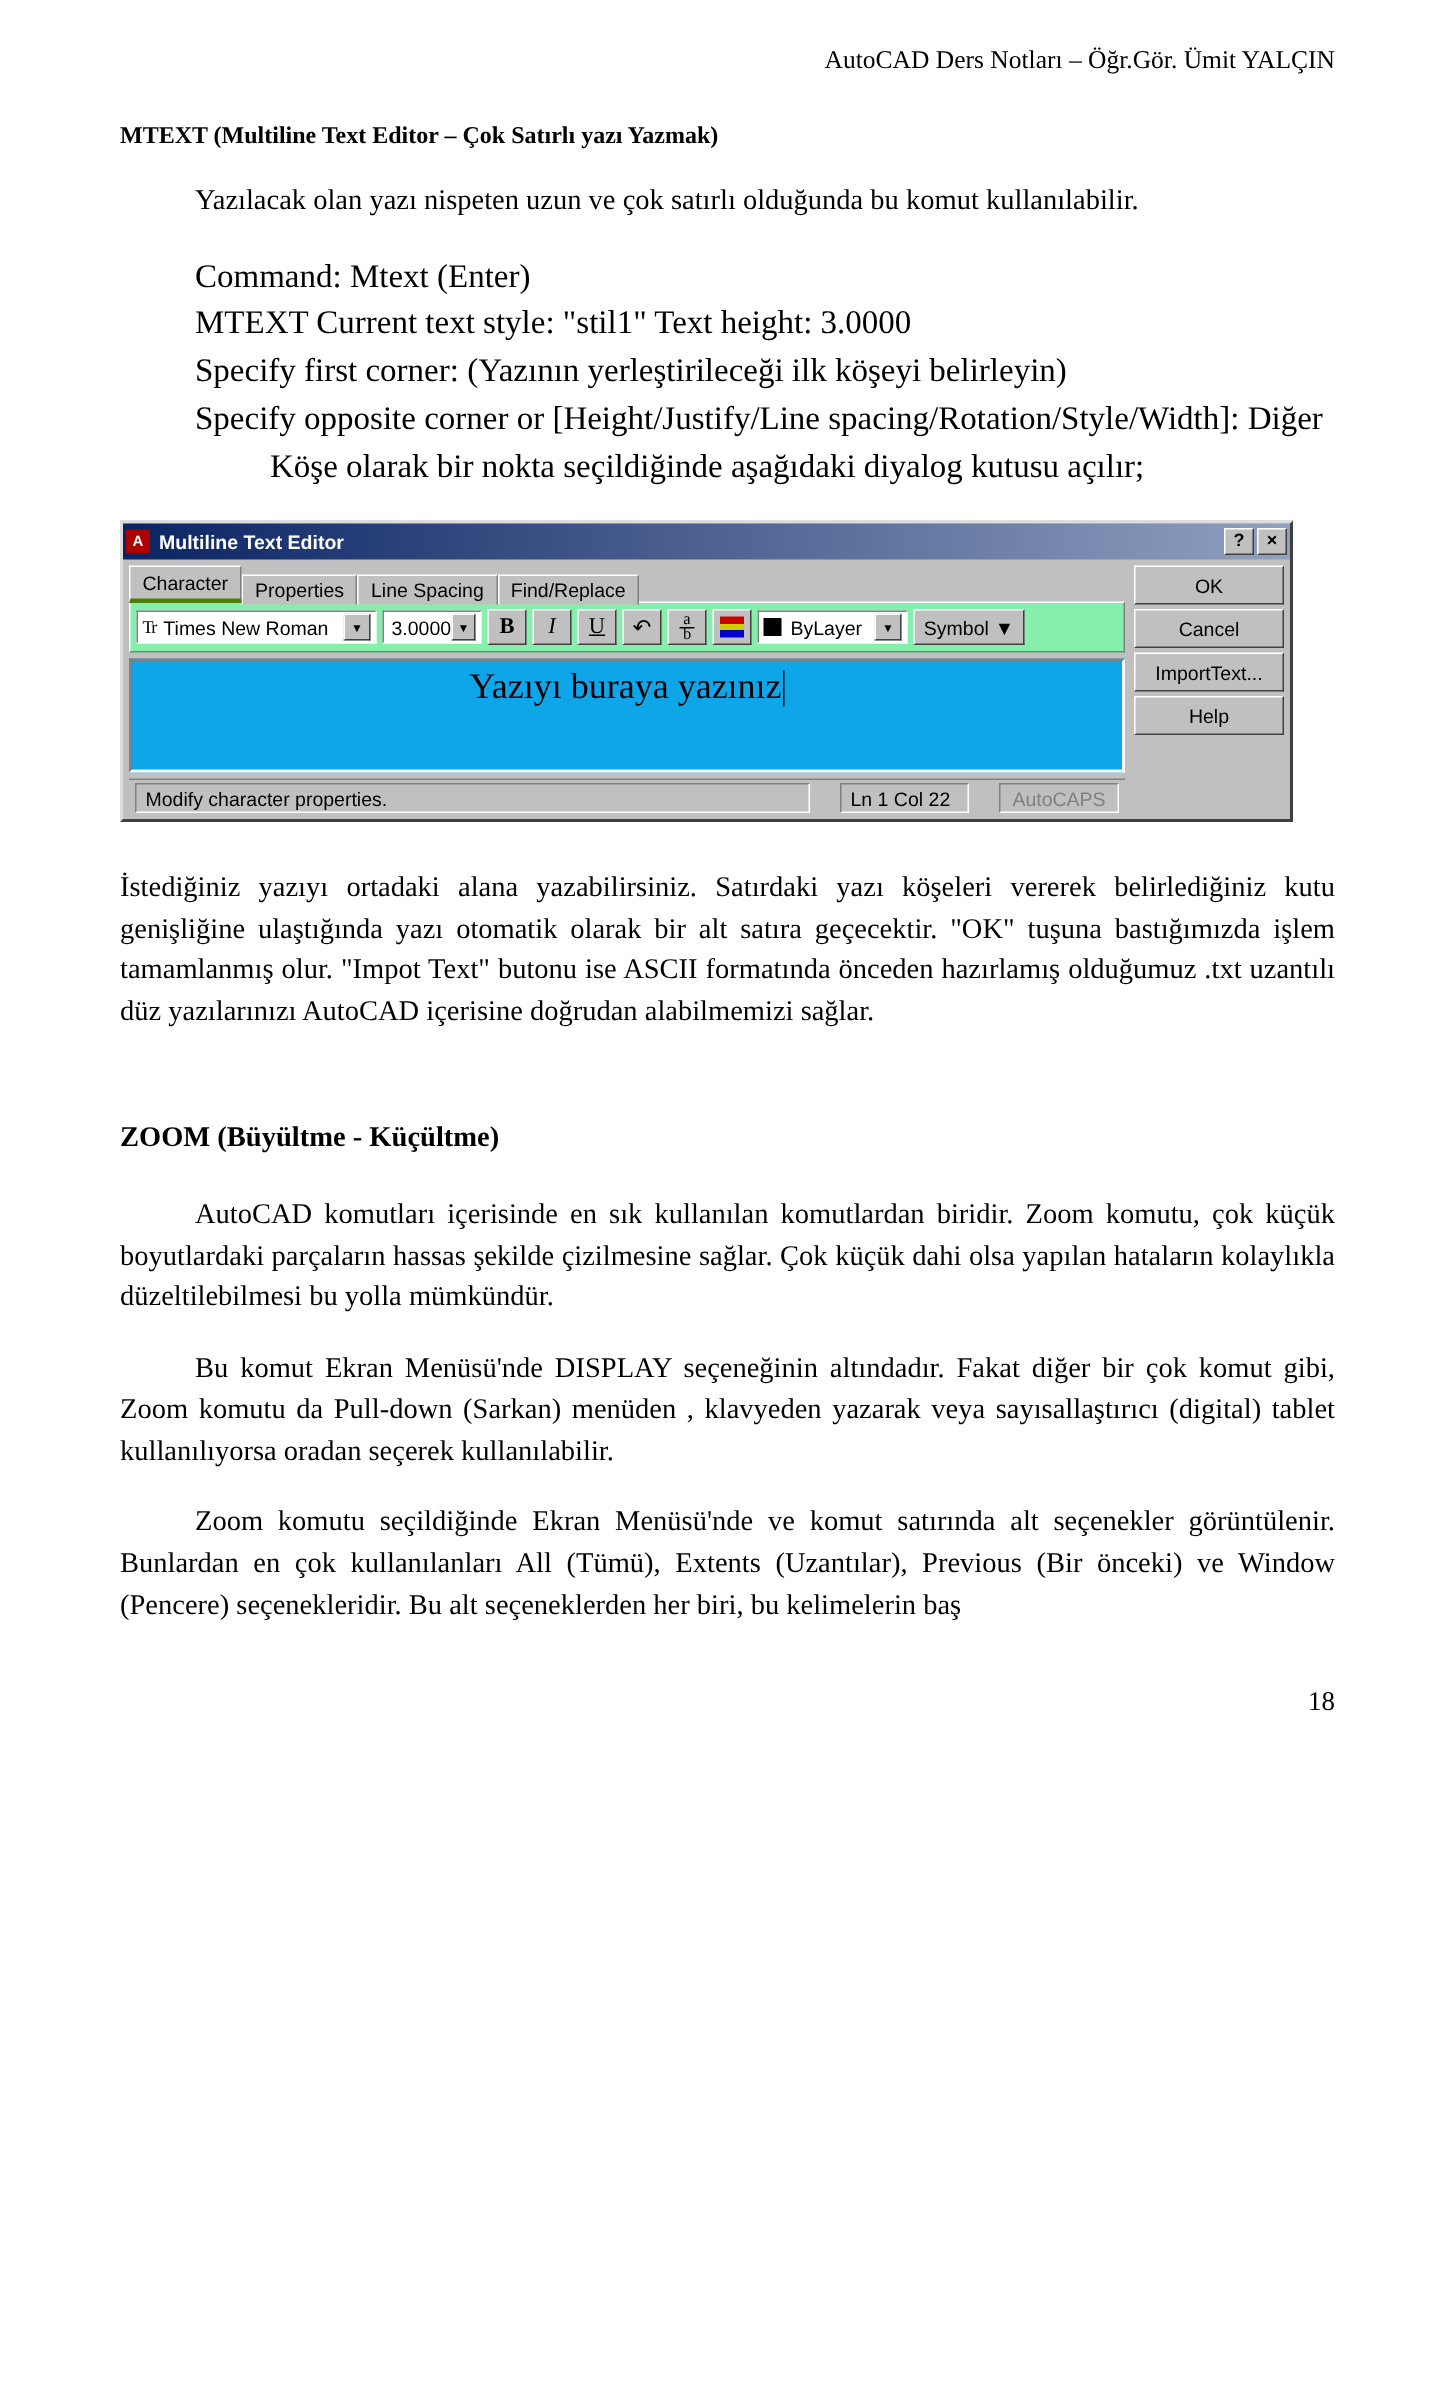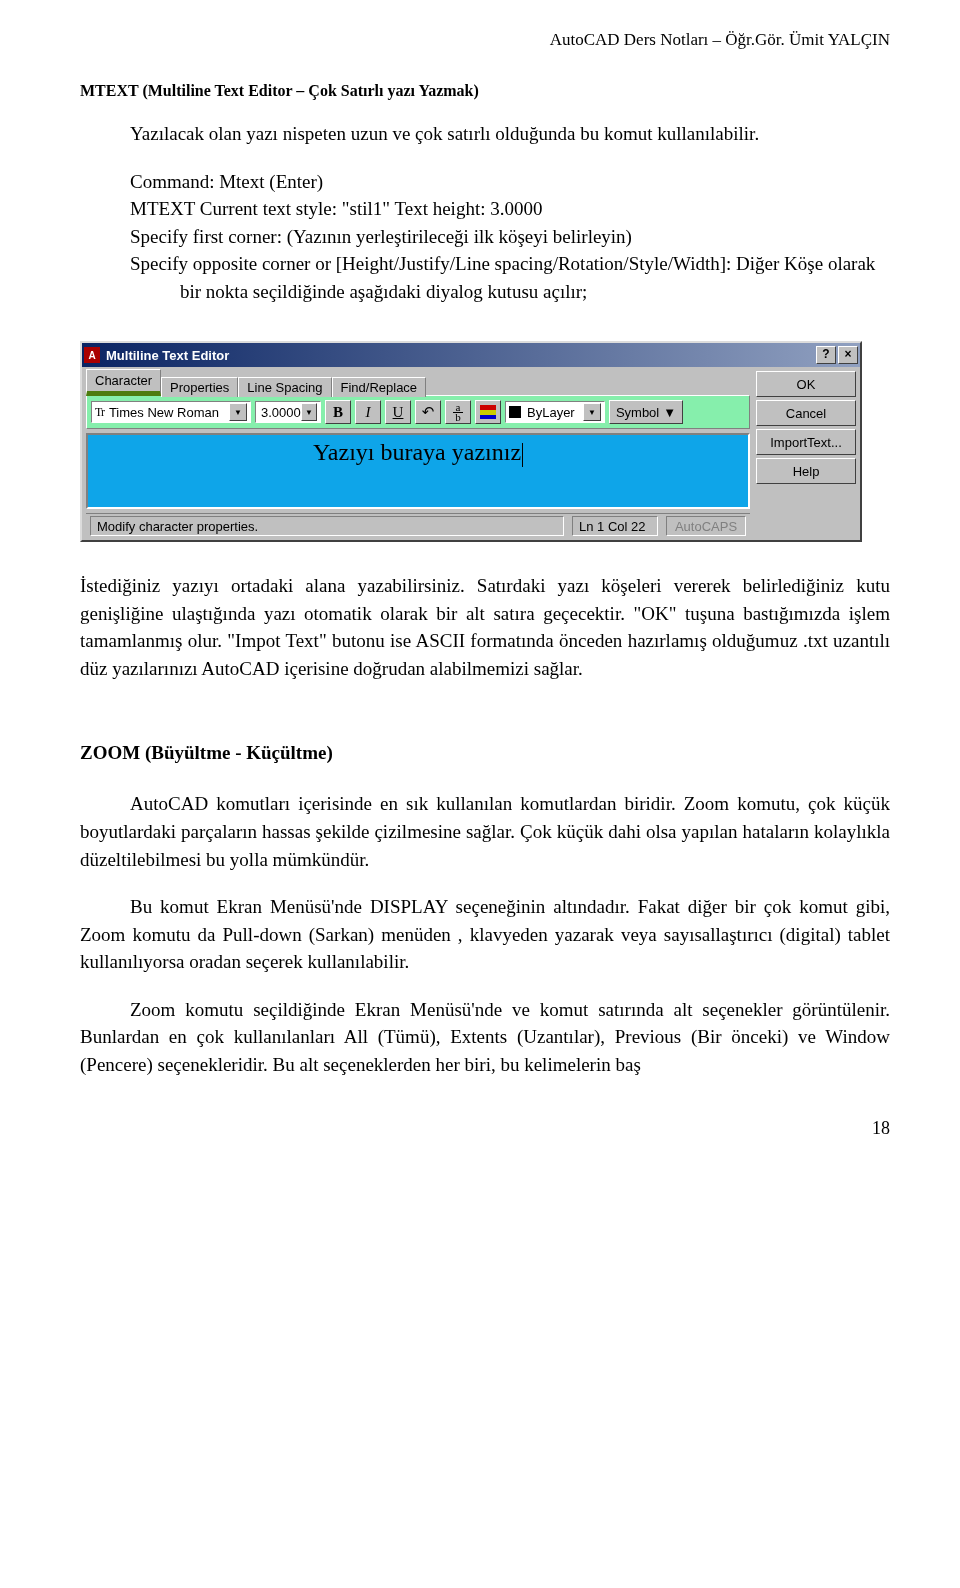--- a/index.html
+++ b/index.html
@@ -29,23 +29,23 @@
     font-size: 19px;
     line-height: 1.45;
     margin: 0 0 20px 0;
     text-align: justify;
   }
   .indent {
     text-indent: 50px;
     margin-top: 12px;
   }
   .command-block {
-    font-size: 19px;
+    font-size: 22px;
     line-height: 1.45;
-    margin-bottom: 36px;
+    margin-bottom: 20px;
   }
   .command-block .cmd-line {
     padding-left: 50px;
   }
   .command-block .cmd-wrap {
     padding-left: 0;
   }
 
   
   .dialog {
@@ -113,21 +113,21 @@
     background: #c0c0c0;
     border-top: 1px solid #fff;
     border-left: 1px solid #fff;
     border-right: 1px solid #808080;
     padding: 3px 8px;
     font-size: 13px;
     position: relative;
     top: 1px;
   }
   .tab.active {
-    border-bottom: 5px solid #4d7c0f;
+    border-bottom: 3px solid #4d7c0f;
     z-index: 2;
   }
   .tab.inactive {
     top: 2px;
     padding: 2px 8px;
     color: #000000;
   }
   .tab-panel {
     border-top: 1px solid #fff;
     border-left: 1px solid #fff;
@@ -223,21 +223,21 @@
     width: 1px; height: 24px;
     background: #000;
     vertical-align: middle;
     margin-left: 1px;
   }
   .statusbar {
     border-top: 1px solid #808080;
     margin-top: 4px;
     padding: 2px 4px 0 4px;
     display: flex;
-    gap: 8px;
+    gap: 20px;
   }
   .status-cell {
     background: #c0c0c0;
     border-top: 1px solid #808080;
     border-left: 1px solid #808080;
     border-right: 1px solid #fff;
     border-bottom: 1px solid #fff;
     height: 20px;
     padding: 0 6px;
     font-size: 13px;

